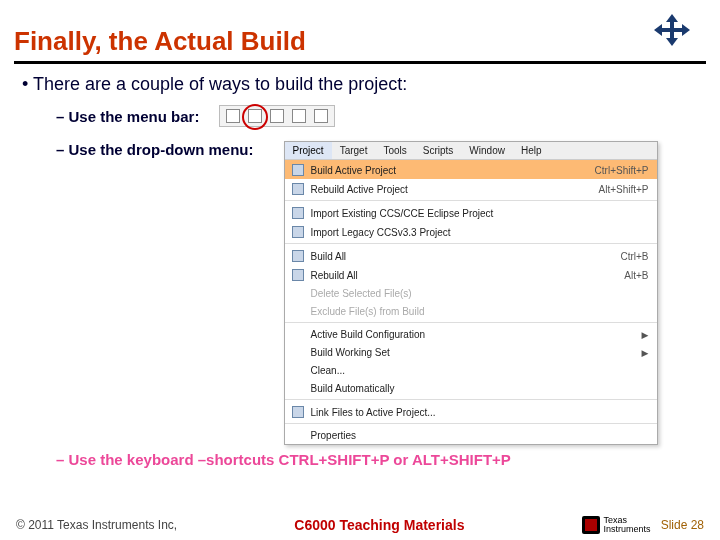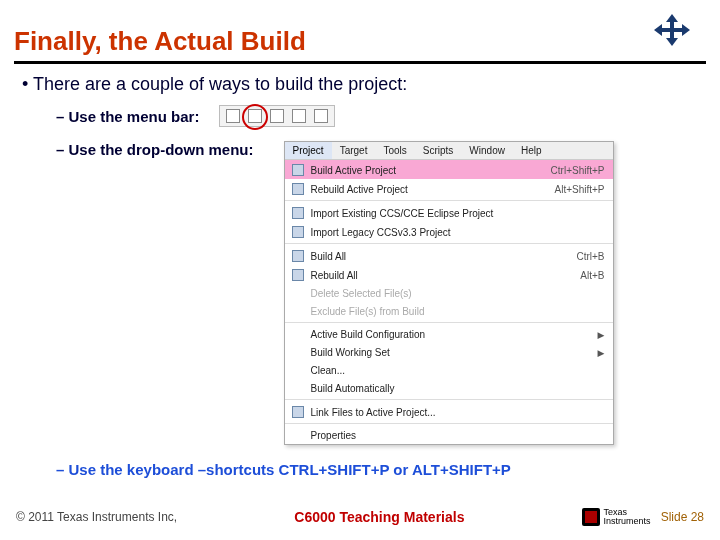--- a/index.html
+++ b/index.html
@@ -9,36 +9,36 @@
   .logo{position:absolute;top:12px;right:24px;width:48px;height:48px}
   .bullet{color:#000033;font-size:18px;margin:4px 0 10px 22px}
   .bullet::before{content:"• ";color:#000033}
   .sub{color:#000033;font-weight:bold;font-size:15px;margin-left:56px}
   .sub::before{content:"– "}
   .row1{display:flex;align-items:center;gap:20px;margin-bottom:14px}
   .row2{display:flex;align-items:flex-start;gap:30px;margin-bottom:6px}
   .toolbar{position:relative;border:1px solid #bcbcbc;background:#f3f3f3;padding:3px 6px;display:flex;gap:8px;align-items:center}
   .tico{width:14px;height:14px;display:inline-block;border:1px solid #888;background:#fff}
   .red-circ{position:absolute;width:26px;height:26px;border:2px solid #c00;border-radius:50%;left:22px;top:-2px}
-  .menu{border:1px solid #aaa;background:#fff;font-family:Tahoma,Arial,sans-serif;font-size:10px;color:#222;width:330px;box-shadow:2px 2px 4px rgba(0,0,0,.2)}
+  .menu{border:1px solid #aaa;background:#fff;font-family:Tahoma,Arial,sans-serif;font-size:10px;color:#222;width:374px;box-shadow:2px 2px 4px rgba(0,0,0,.2)}
   .mbar{display:flex;background:#efefef;border-bottom:1px solid #ccc}
   .mbar span{padding:3px 8px;cursor:default}
   .mbar span.active{background:#dde6f5;color:#000}
   .mi{display:flex;align-items:center;padding:3px 8px 3px 4px;border-top:1px solid transparent}
   .mi .ic{width:18px;display:flex;justify-content:center;margin-right:4px}
   .mi .ic span{width:12px;height:12px;background:#c9d6e8;border:1px solid #6a87a8;display:inline-block}
   .mi .lbl{flex:1}
   .mi .sc{color:#555;margin-left:6px}
   .mi .arr{color:#555;margin-left:8px;font-size:9px}
   .mi.disabled{color:#aaa}
-  .mi.hl{background:#f9a8d4}
+  .mi.hl{background:#fdba74}
   .msep{height:1px;background:#ddd;margin:2px 0}
-  .kb-line{color:#1d4ed8;font-weight:bold;font-size:15px;margin-left:56px;margin-top:16px}
+  .kb-line{color:#ec4899;font-weight:bold;font-size:15px;margin-left:56px;margin-top:6px}
   .kb-line::before{content:"– "}
-  .footer{position:absolute;bottom:14px;left:0;right:0;display:flex;align-items:center;padding:0 16px;font-size:12px}
+  .footer{position:absolute;bottom:6px;left:0;right:0;display:flex;align-items:center;padding:0 16px;font-size:12px}
   .copy{color:#444;flex:0 0 auto}
   .ctr{flex:1;text-align:center;color:#c00000;font-weight:bold;font-size:14px}
   .ti-logo{display:flex;align-items:center;gap:4px;margin-right:10px}
   .ti-chip{width:18px;height:18px;background:#000;border-radius:2px;position:relative}
   .ti-chip::after{content:"";position:absolute;inset:3px;background:#a00}
   .ti-txt{font-size:9px;line-height:9px;color:#000}
   .slide{color:#a16207}
 </style>
 </head>
 <body>

